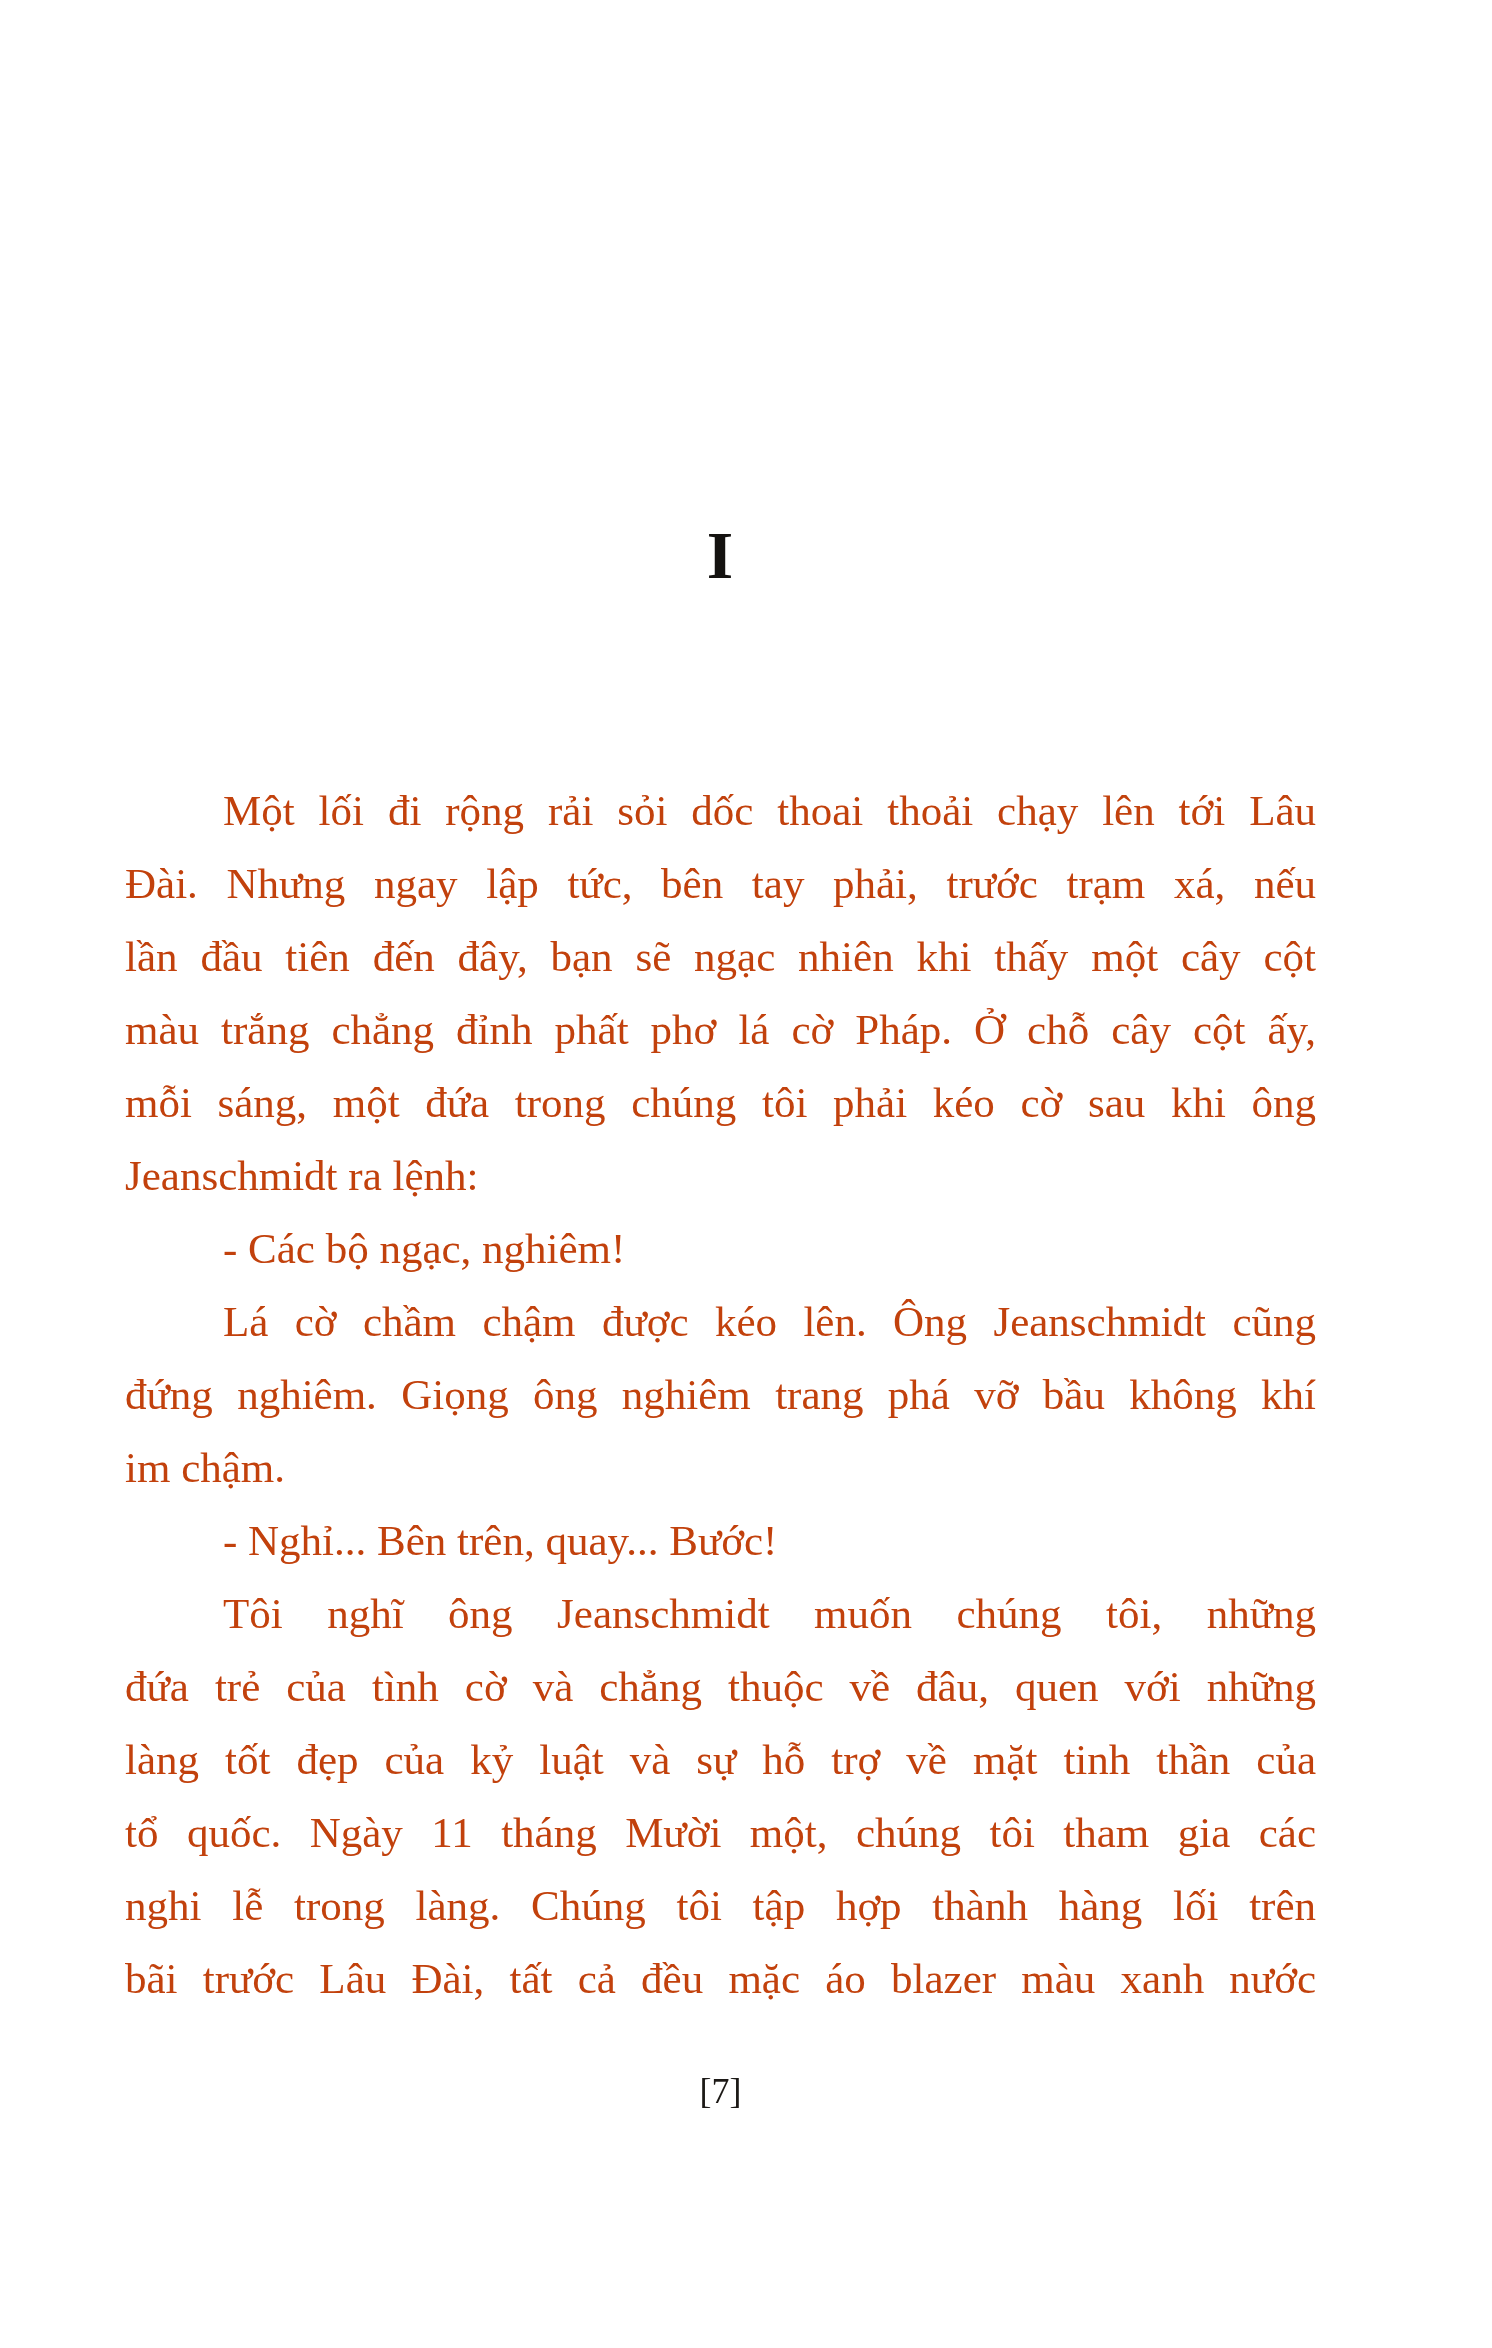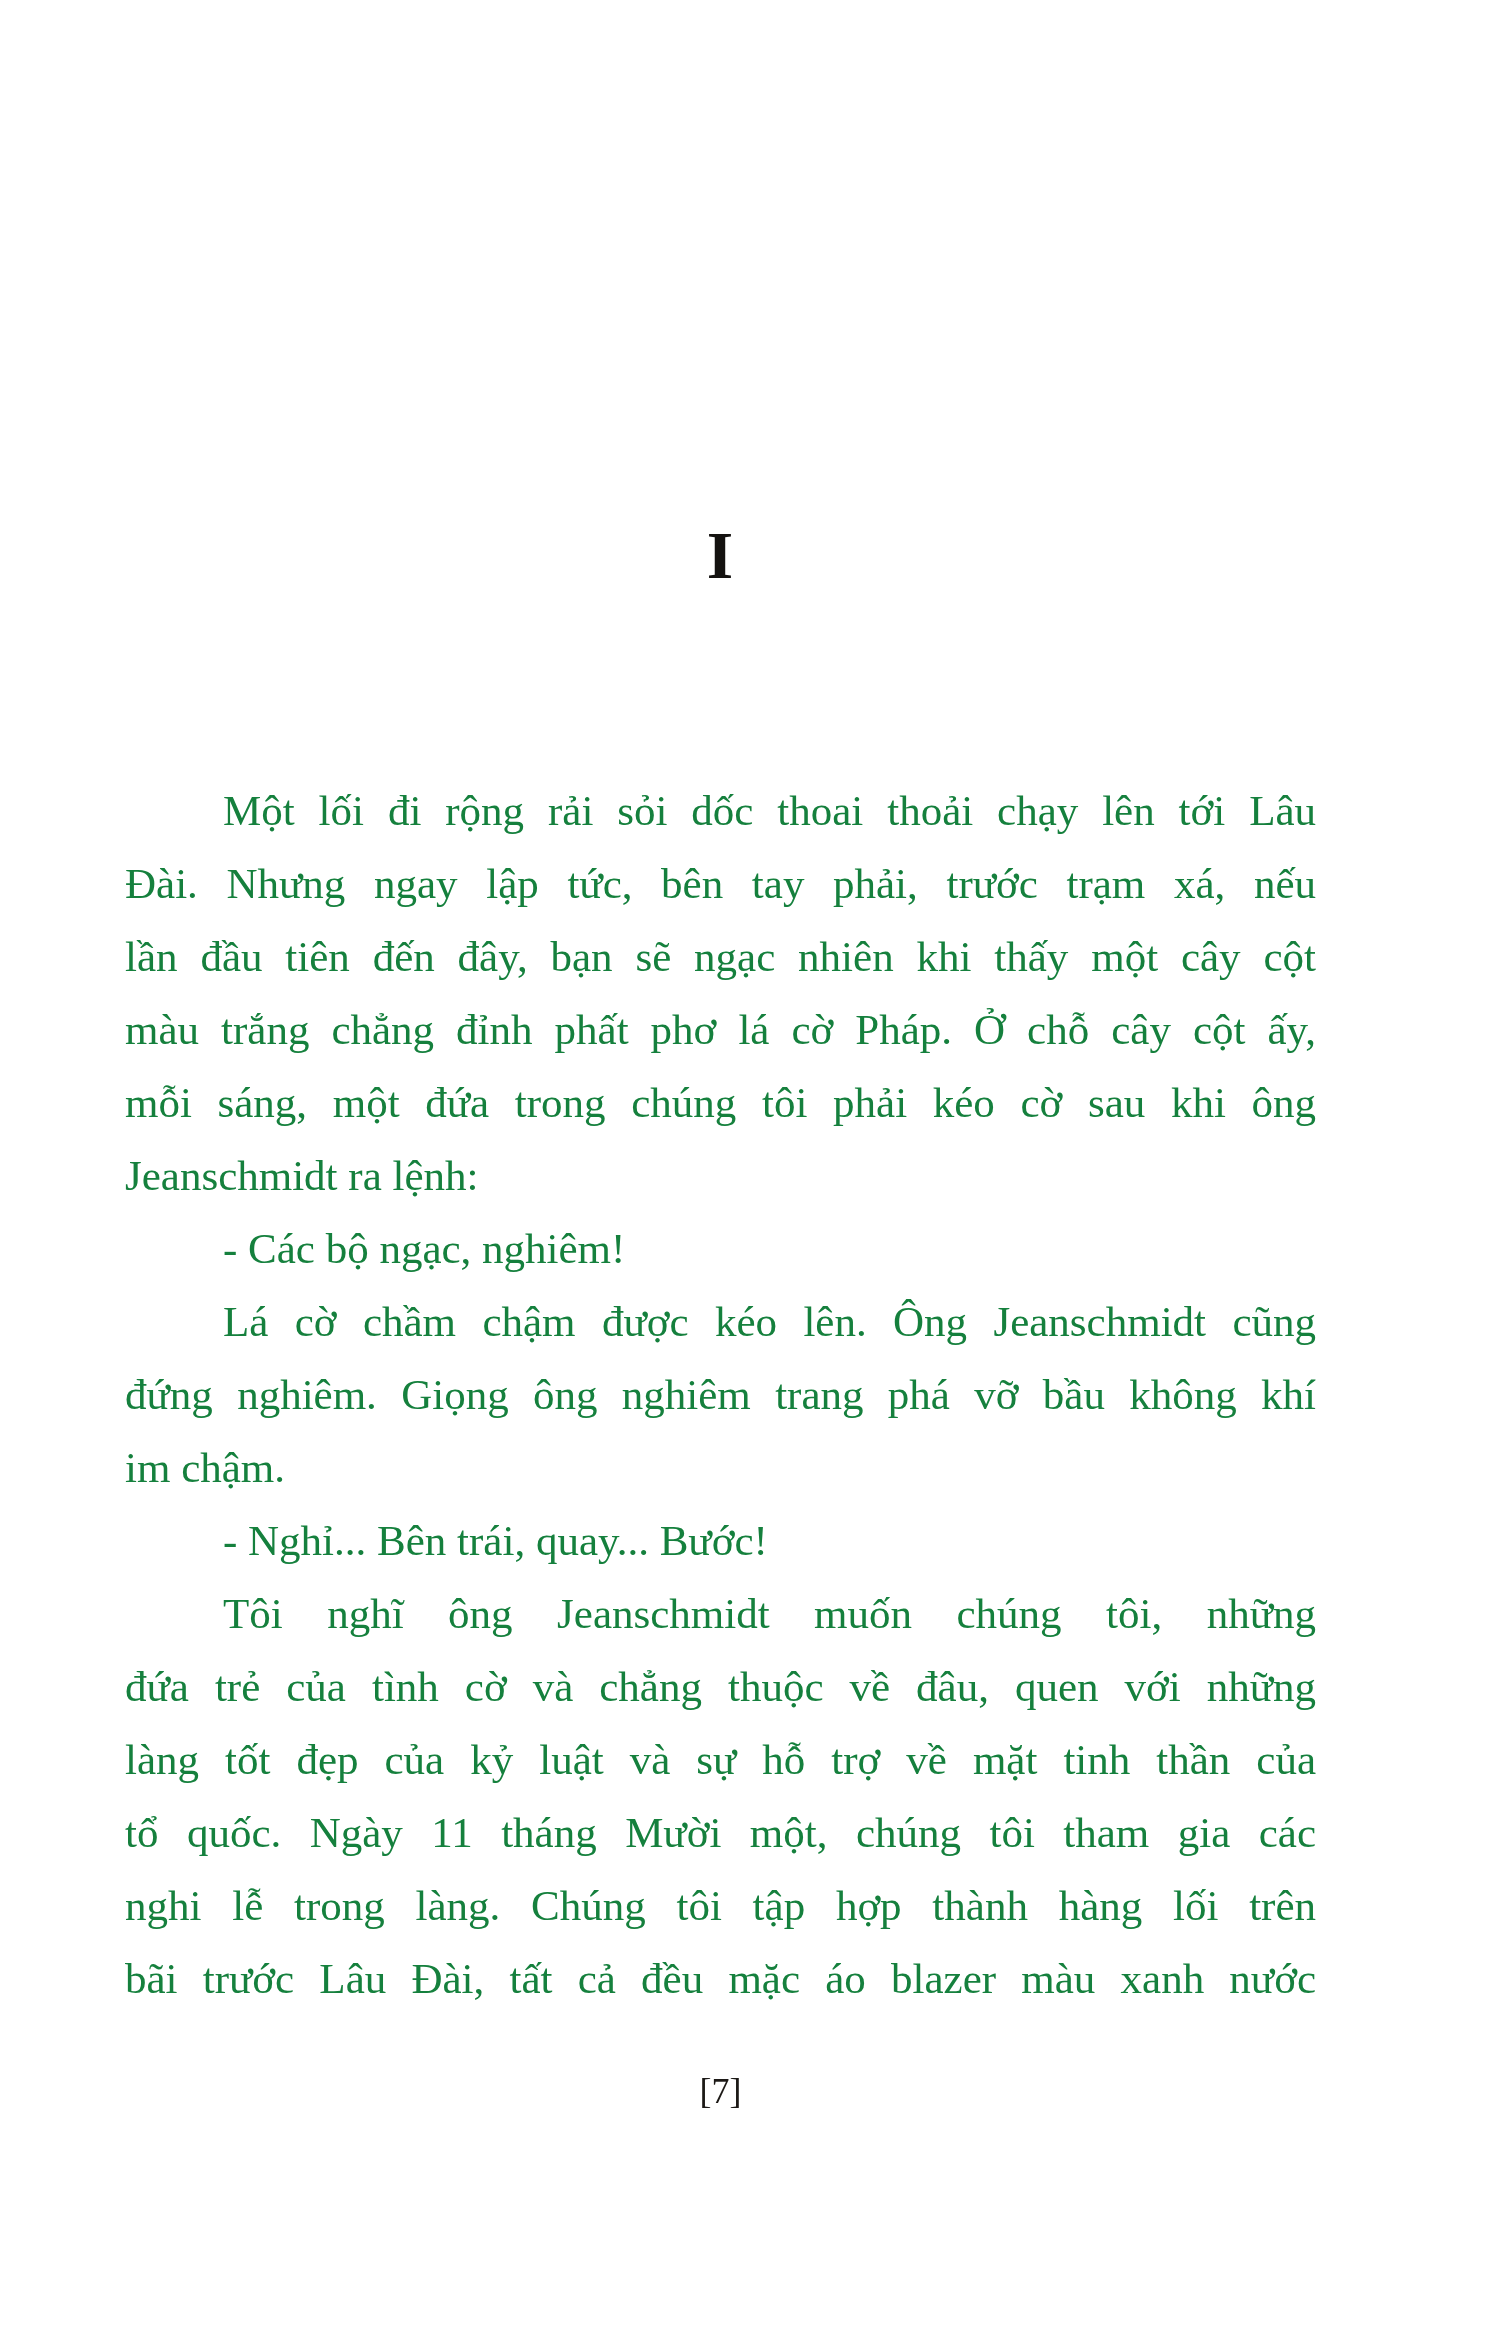--- a/index.html
+++ b/index.html
@@ -36,21 +36,21 @@
   .paragraph {
     margin: 0;
     padding: 0;
   }
   .line {
     height: 73px;
     line-height: 73px;
     font-size: 43px;
     text-align: left;
     white-space: normal;
-    color: #15803d;
+    color: #c2410c;
   }
   .line.justify {
     text-align: justify;
     text-align-last: justify;
   }
   .line.indent {
     padding-left: 98px;
   }
   .page-number {
     margin-top: 56px;
@@ -77,21 +77,21 @@
       </div>
       <div class="paragraph">
         <div class="line indent">- Các bộ ngạc, nghiêm!</div>
       </div>
       <div class="paragraph">
         <div class="line justify indent">Lá cờ chầm chậm được kéo lên. Ông Jeanschmidt cũng</div>
         <div class="line justify">đứng nghiêm. Giọng ông nghiêm trang phá vỡ bầu không khí</div>
         <div class="line">im chậm.</div>
       </div>
       <div class="paragraph">
-        <div class="line indent">- Nghỉ... Bên trái, quay... Bước!</div>
+        <div class="line indent">- Nghỉ... Bên trên, quay... Bước!</div>
       </div>
       <div class="paragraph">
         <div class="line justify indent">Tôi nghĩ ông Jeanschmidt muốn chúng tôi, những</div>
         <div class="line justify">đứa trẻ của tình cờ và chẳng thuộc về đâu, quen với những</div>
         <div class="line justify">làng tốt đẹp của kỷ luật và sự hỗ trợ về mặt tinh thần của</div>
         <div class="line justify">tổ quốc. Ngày 11 tháng Mười một, chúng tôi tham gia các</div>
         <div class="line justify">nghi lễ trong làng. Chúng tôi tập hợp thành hàng lối trên</div>
         <div class="line justify">bãi trước Lâu Đài, tất cả đều mặc áo blazer màu xanh nước</div>
       </div>
     </div>

